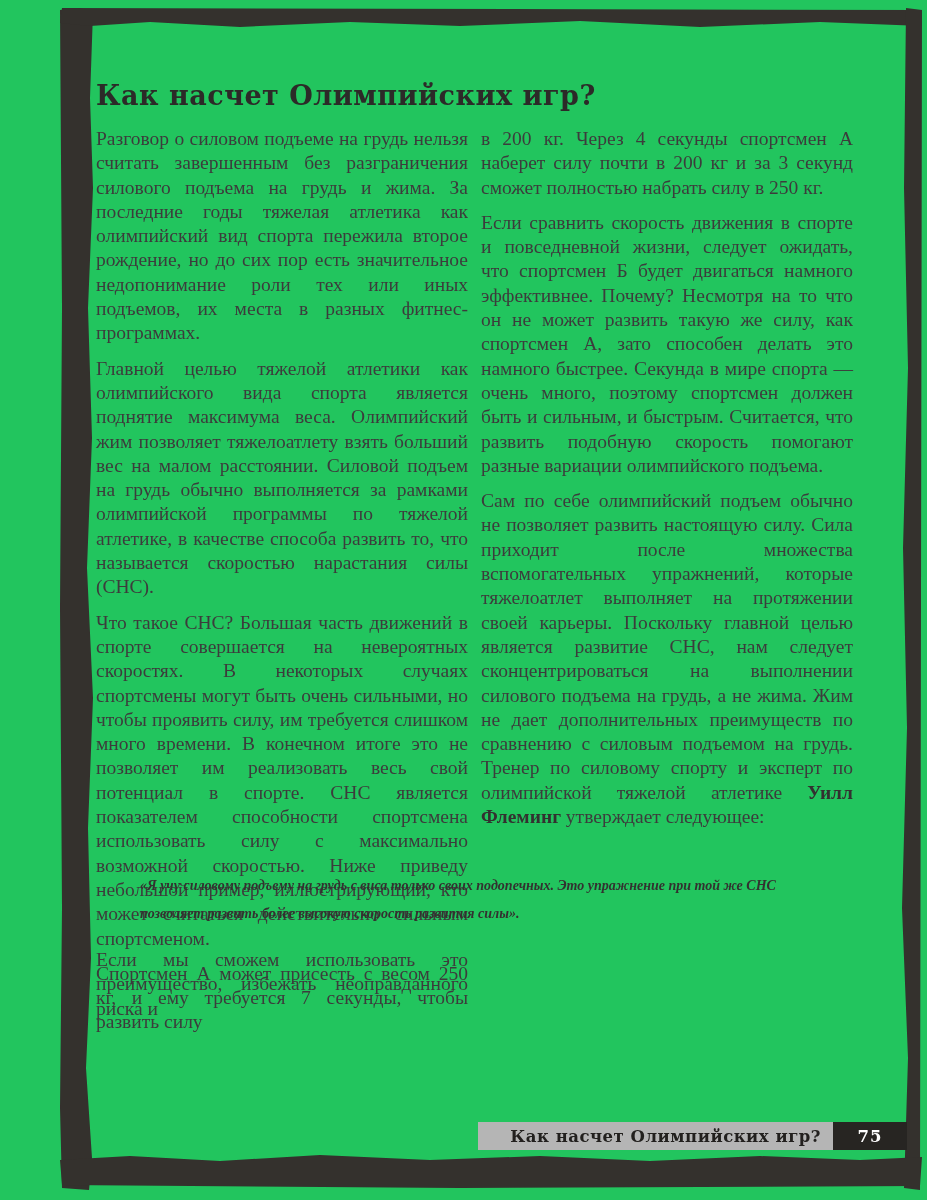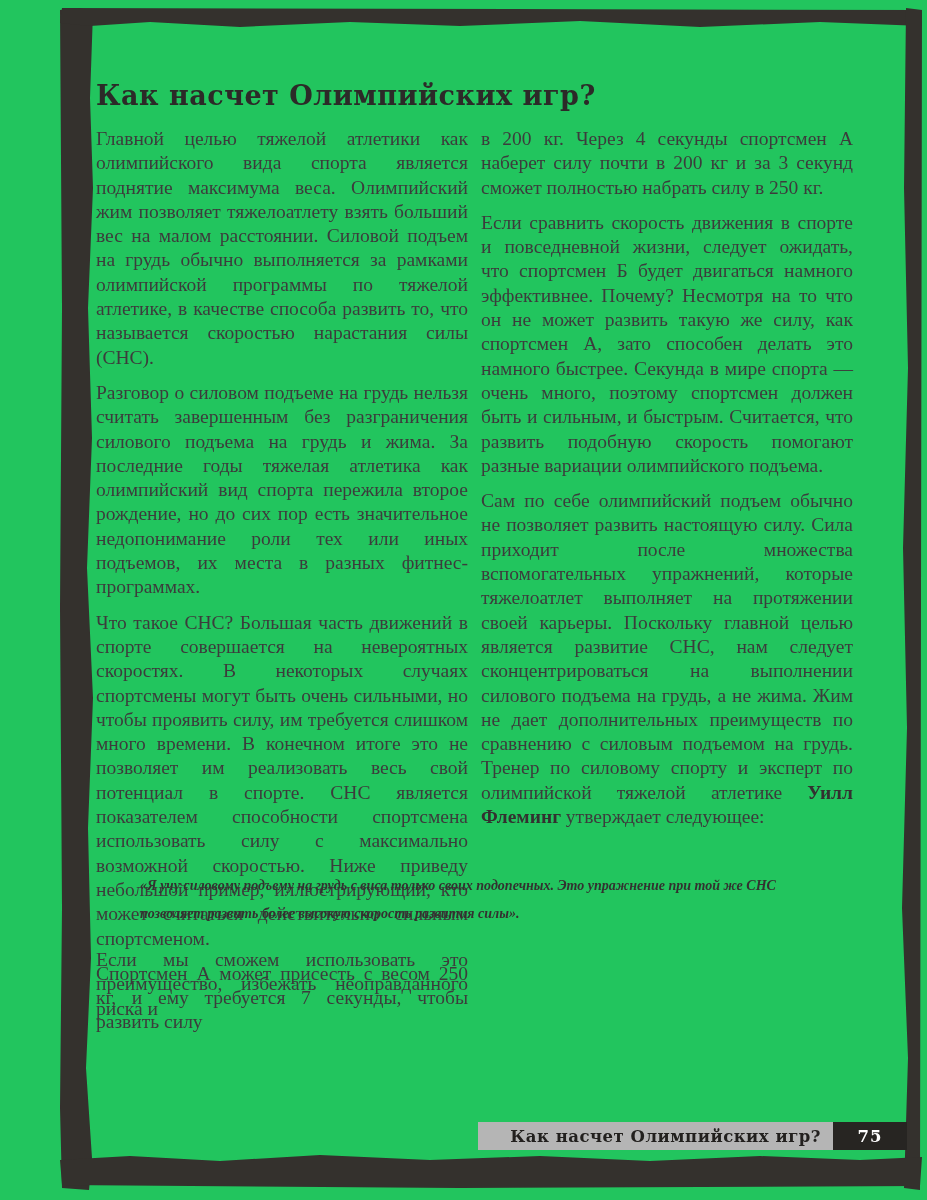--- a/index.html
+++ b/index.html
@@ -54,22 +54,22 @@
 
   <div class="band band-left"></div>
   <div class="band band-top"></div>
   <div class="band band-right"></div>
   <div class="band band-bottom"></div>
 
   <h1 class="page-title">Как насчет Олимпийских игр?</h1>
 
   <div class="cols cols-top">
     <div class="col">
+      <p>Разговор о силовом подъеме на грудь нельзя считать завершенным без разграничения силового подъема на грудь и жима. За последние годы тяжелая атлетика как олимпийский вид спорта пережила второе рождение, но до сих пор есть значительное недопонимание роли тех или иных подъемов, их места в разных фитнес-программах.</p>
       <p>Главной целью тяжелой атлетики как олимпийского вида спорта является поднятие максимума веса. Олимпийский жим позволяет тяжелоатлету взять больший вес на малом расстоянии. Силовой подъем на грудь обычно выполняется за рамками олимпийской программы по тяжелой атлетике, в качестве способа развить то, что называется скоростью нарастания силы (СНС).</p>
-      <p>Разговор о силовом подъеме на грудь нельзя считать завершенным без разграничения силового подъема на грудь и жима. За последние годы тяжелая атлетика как олимпийский вид спорта пережила второе рождение, но до сих пор есть значительное недопонимание роли тех или иных подъемов, их места в разных фитнес-программах.</p>
       <p>Что такое СНС? Большая часть движений в спорте совершается на невероятных скоростях. В некоторых случаях спортсмены могут быть очень сильными, но чтобы проявить силу, им требуется слишком много времени. В конечном итоге это не позволяет им реализовать весь свой потенциал в спорте. СНС является показателем способности спортсмена использовать силу с максимально возможной скоростью. Ниже приведу небольшой пример, иллюстрирующий, кто может считаться действительно сильным спортсменом.</p>
       <p>Спортсмен А может присесть с весом 250 кг, и ему требуется 7 секунды, чтобы развить силу</p>
     </div>
     <div class="col">
       <p>в 200 кг. Через 4 секунды спортсмен А наберет силу почти в 200 кг и за 3 секунд сможет полностью набрать силу в 250 кг.</p>
       <p>Если сравнить скорость движения в спорте и повседневной жизни, следует ожидать, что спортсмен Б будет двигаться намного эффективнее. Почему? Несмотря на то что он не может развить такую же силу, как спортсмен А, зато способен делать это намного быстрее. Секунда в мире спорта — очень много, поэтому спортсмен должен быть и сильным, и быстрым. Считается, что развить подобную скорость помогают разные вариации олимпийского подъема.</p>
       <p><span>Сам по себе олимпийский подъем обычно не позволяет развить настоящую силу. Сила приходит после множества вспомогательных упражнений, которые тяжелоатлет выполняет на протяжении своей карьеры. Поскольку главной целью является развитие СНС, нам следует сконцентрироваться на выполнении силового подъема на грудь, а не жима. Жим не дает дополнительных преимуществ по сравнению с силовым подъемом на грудь. Тренер по силовому спорту и эксперт по олимпийской тяжелой атлетике </span><span class="bold-name">Уилл Флеминг</span><span> утверждает следующее:</span></p>
     </div>
   </div>
 

